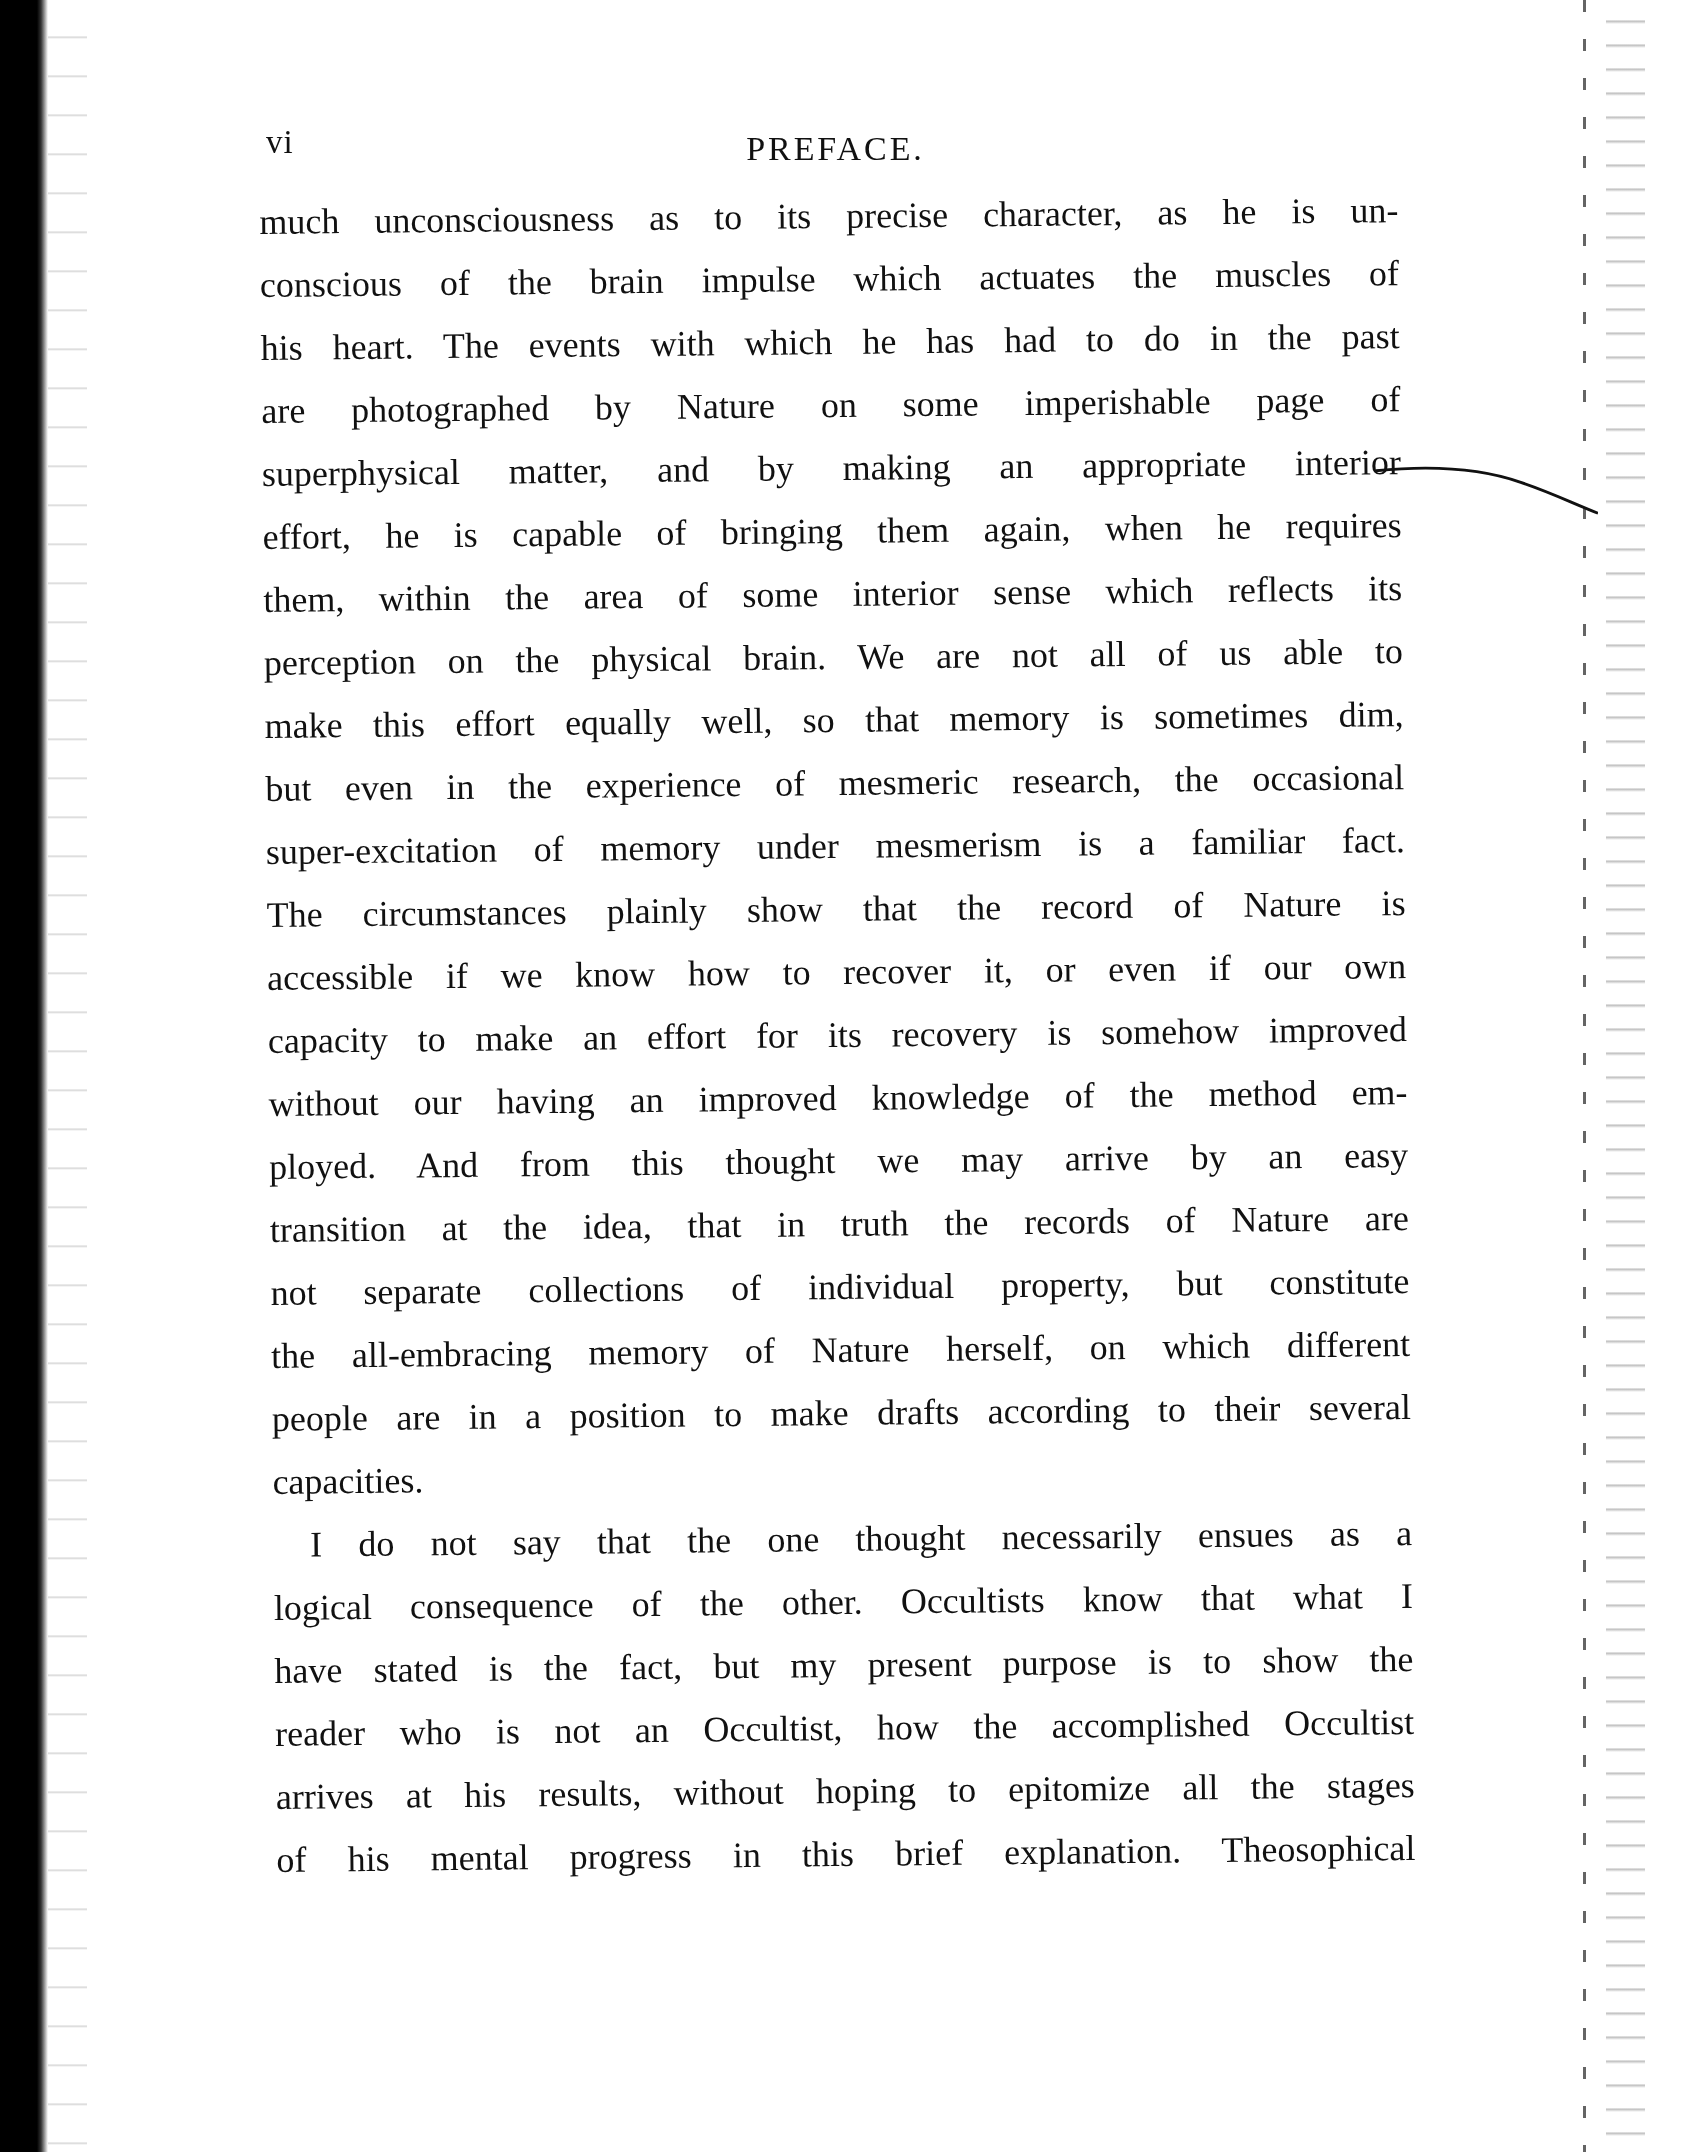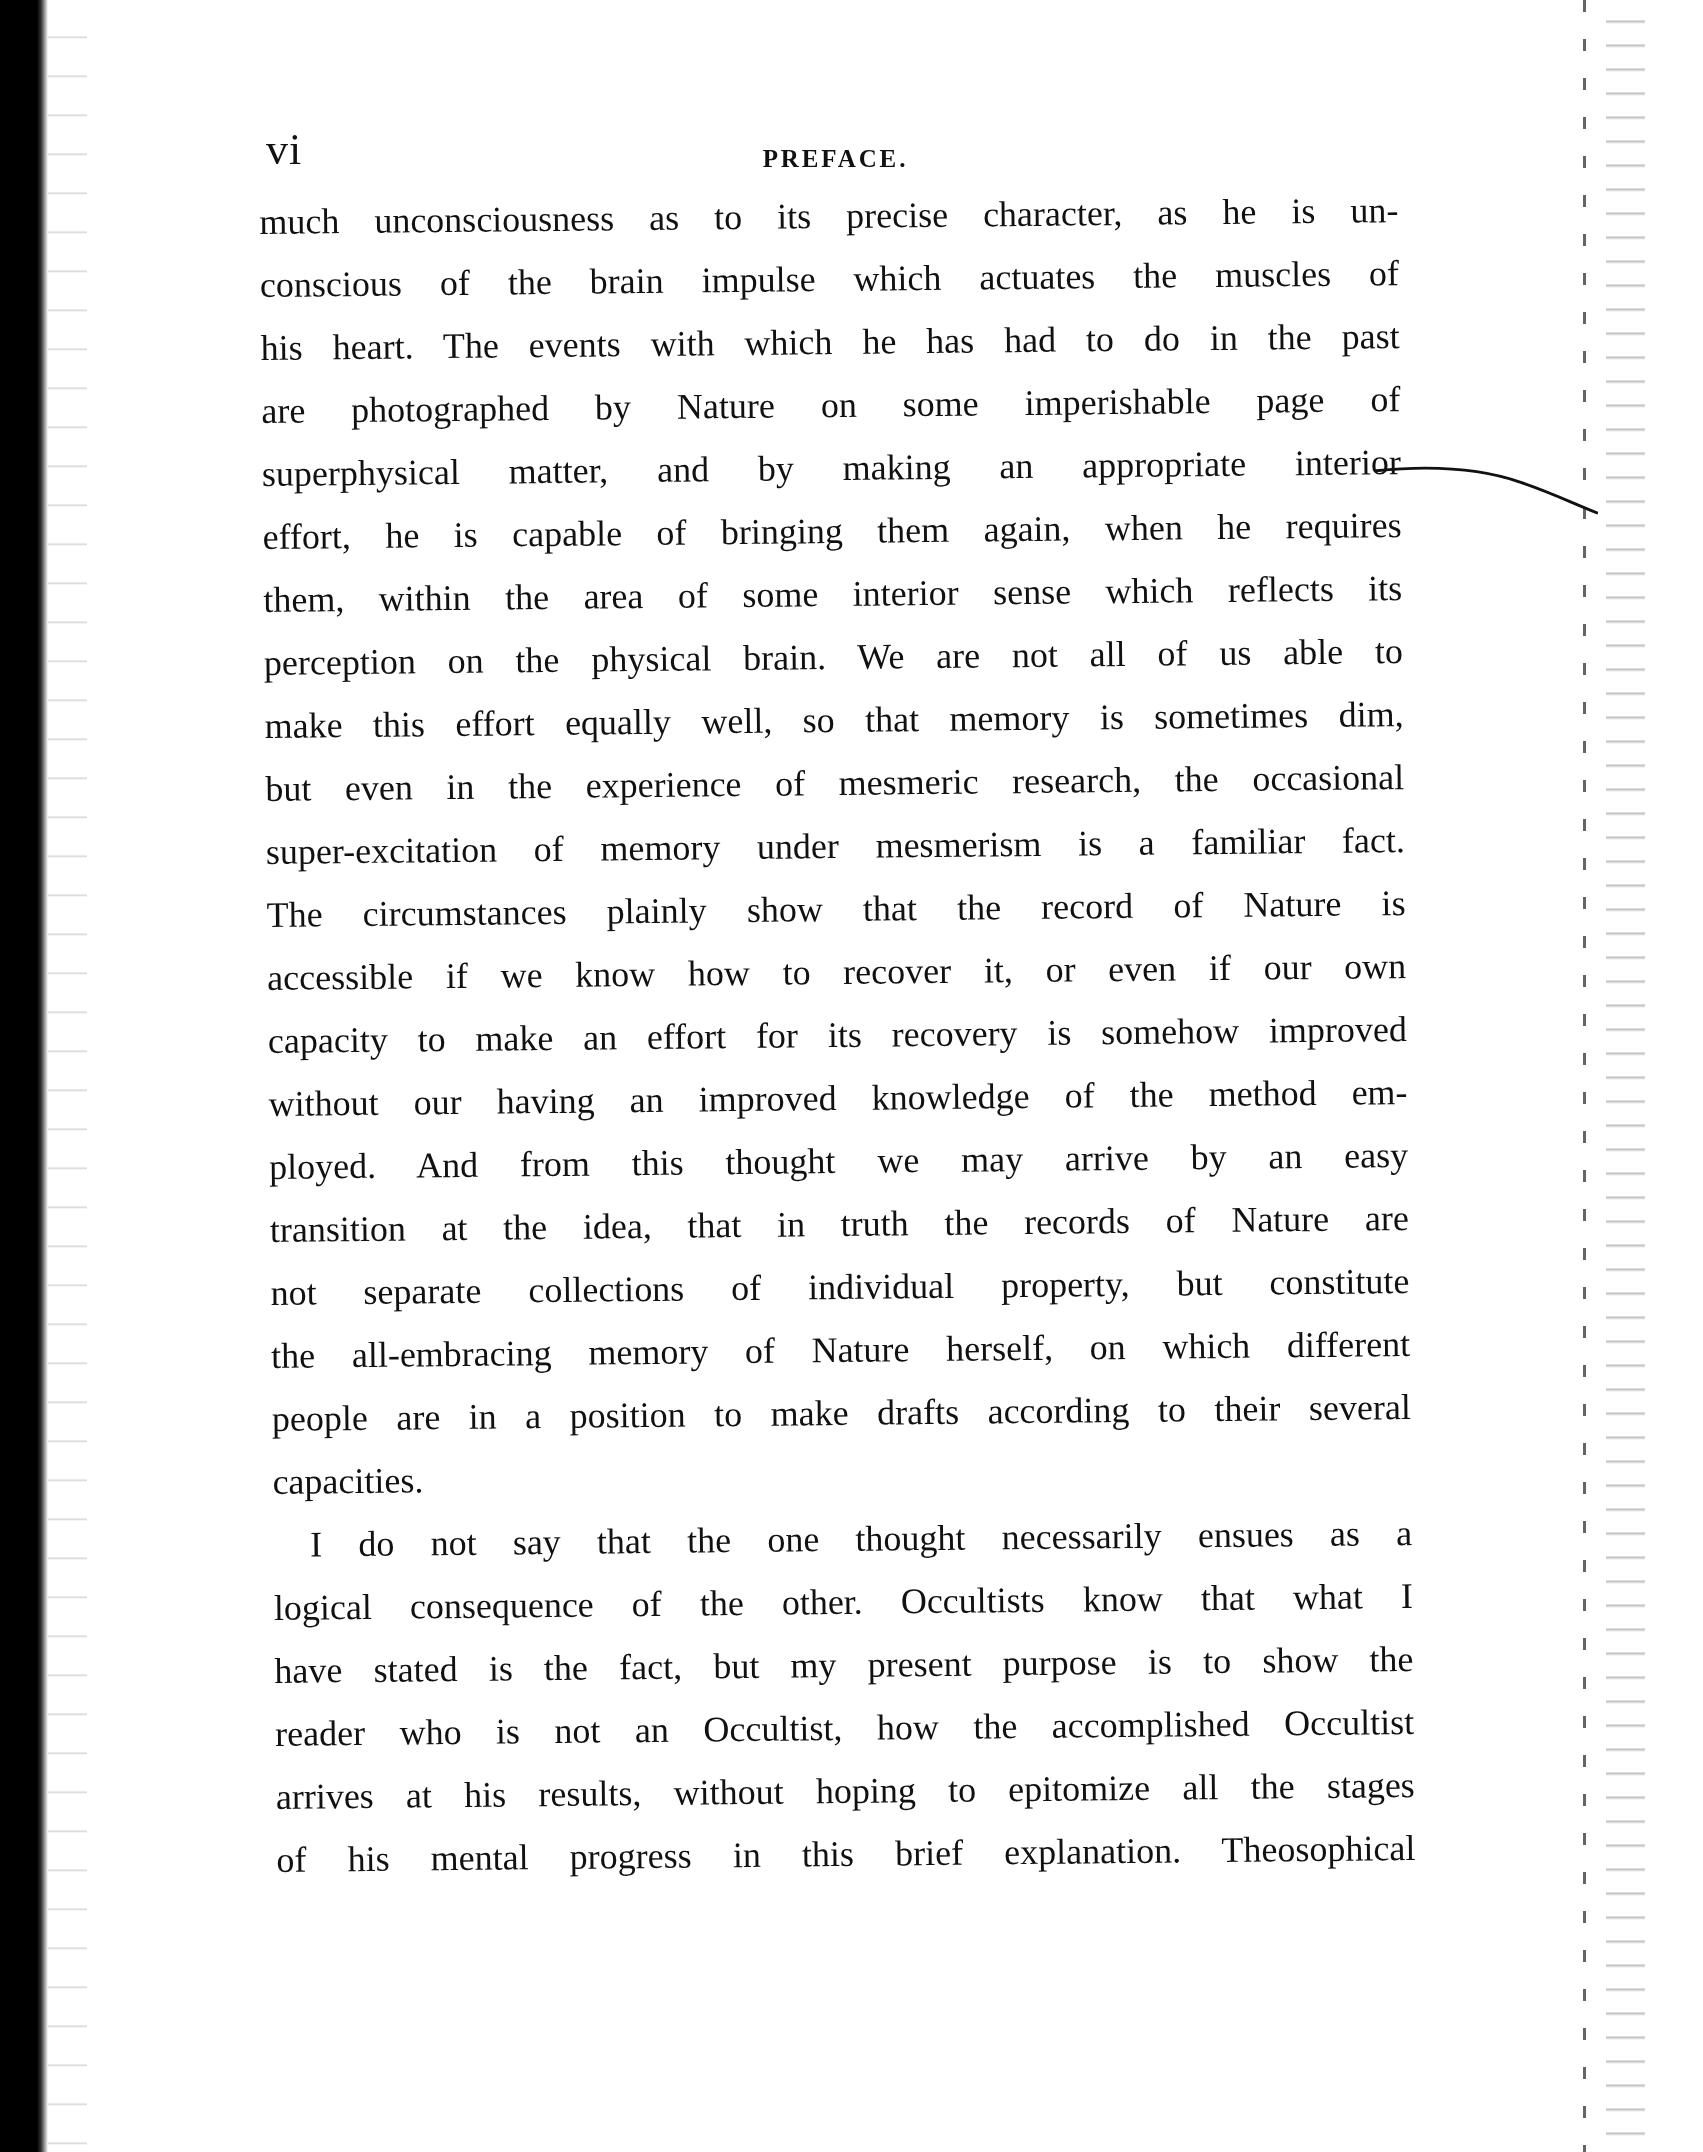--- a/index.html
+++ b/index.html
@@ -30,25 +30,25 @@
       background: repeating-linear-gradient(to bottom, #222 0px, #222 11.6px, transparent 11.6px, transparent 39px);
       opacity: 0.7;
     }
     .stray-stroke {
       position: absolute; left: 1376px; top: 463px; width: 222px; height: 58px;
     }
     .running-head {
       position: absolute; left: 266px; top: 124px; width: 1139px; height: 39px;
     }
     .page-number {
-      position: absolute; left: 0; top: 0; font-size: 44px; letter-spacing: 1px;
+      position: absolute; left: 0; top: 0; font-size: 33px; letter-spacing: 1px;
     }
     .running-title {
-      position: absolute; left: 0; right: 0; top: 21px; text-align: center;
-      font-size: 25px; letter-spacing: 2.9px; font-weight: bold;
+      position: absolute; left: 0; right: 0; top: 6px; text-align: center;
+      font-size: 34px; letter-spacing: 2.9px; font-weight: normal;
     }
     .text-block {
       position: absolute; left: 259px; top: 191px; width: 1139px;
       transform: rotate(-0.6deg); transform-origin: left top;
     }
     .line {
       font-size: 36px; line-height: 63px; height: 63px;
       white-space: nowrap; text-align: justify; text-align-last: justify;
     }
     .line.last { text-align-last: left; }

